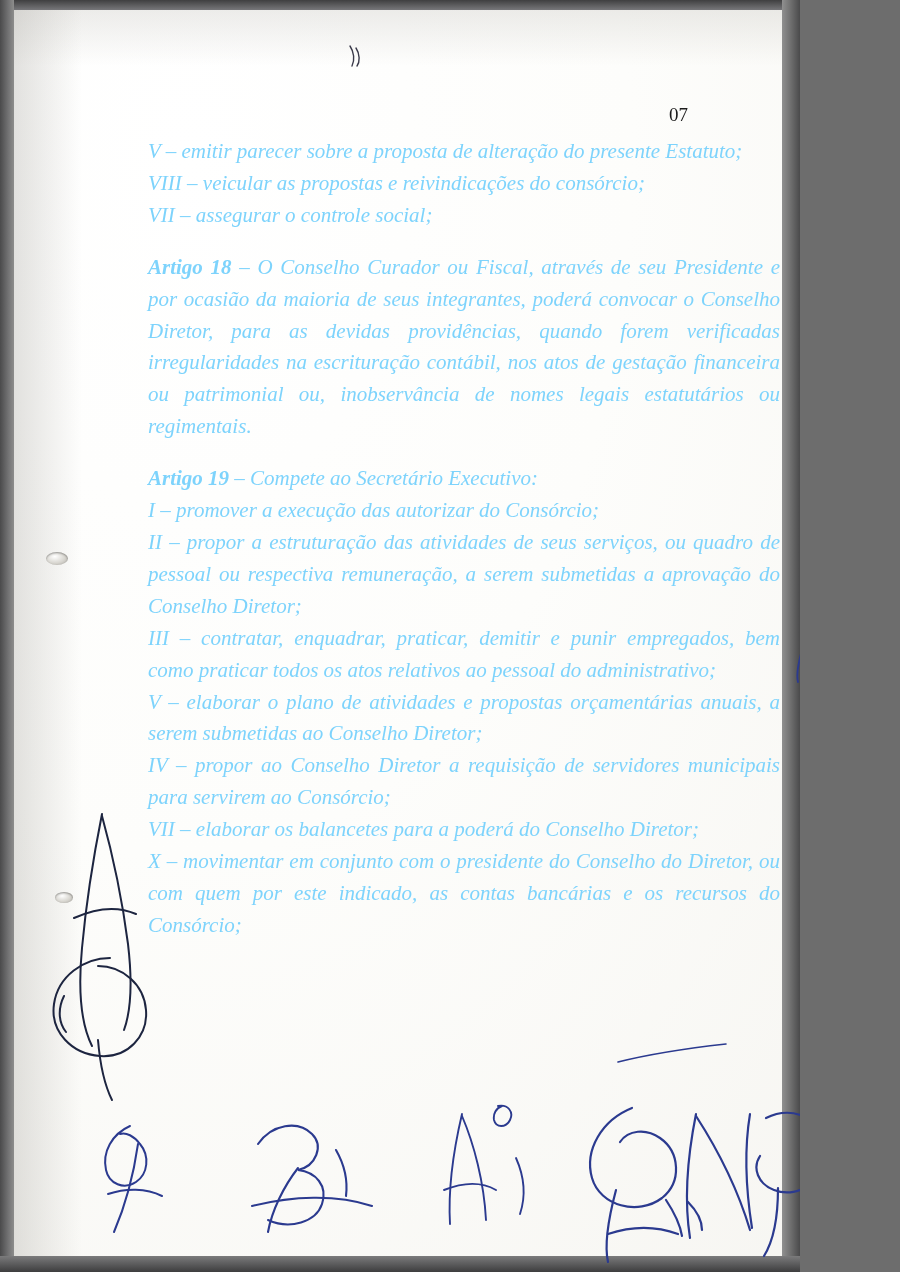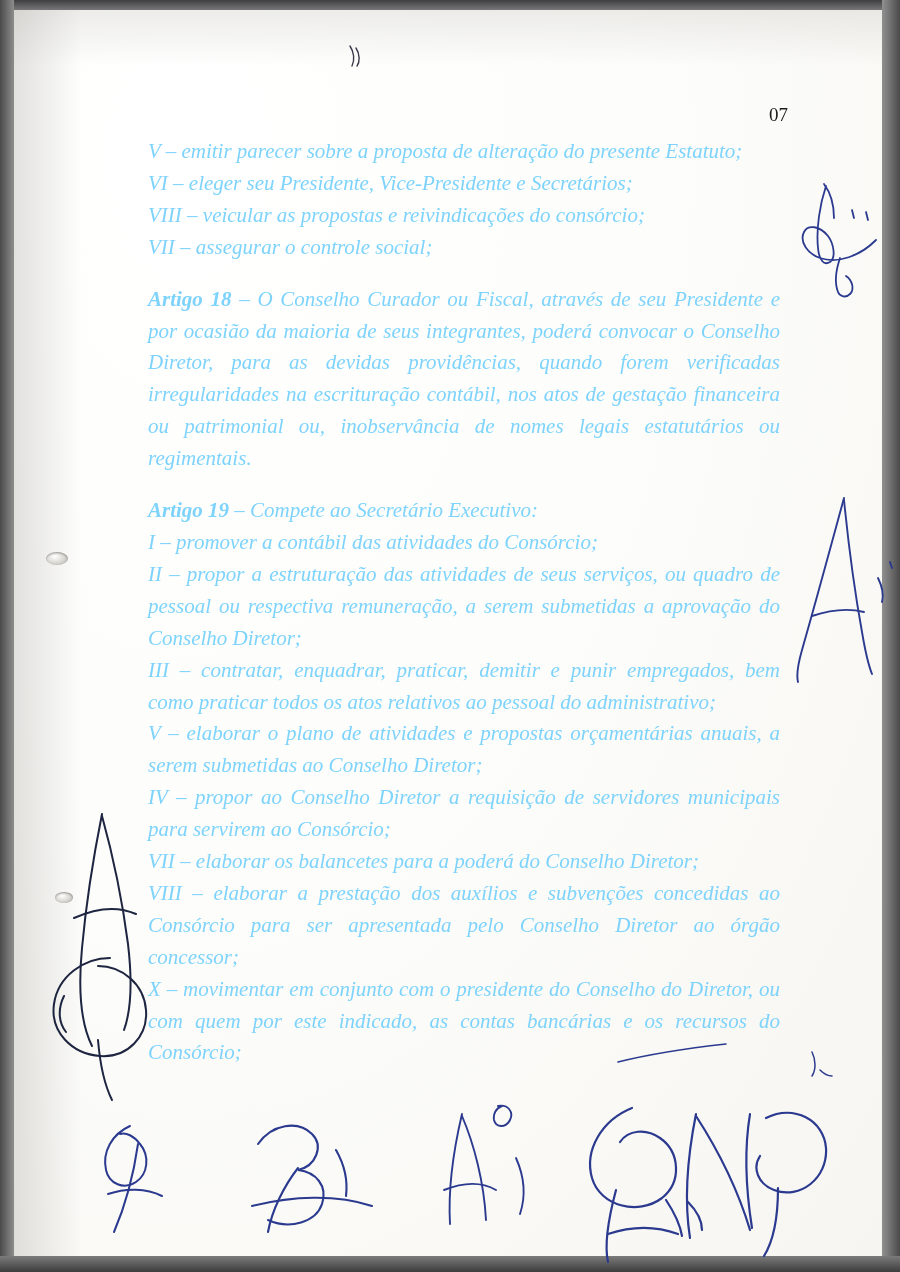--- a/index.html
+++ b/index.html
@@ -2,21 +2,21 @@
 <html><head>
 <meta charset="utf-8">
 <style>
   html, body {
     margin: 0;
     padding: 0;
     background: #6d6d6d;
   }
   .page {
     position: relative;
-    width: 900px;
+    width: 800px;
     height: 1272px;
     overflow: hidden;
     background: #5f5f60;
     font-family: "Liberation Serif", serif;
   }
   
   .sheet {
     position: absolute;
     left: 12px;
     top: 6px;
@@ -118,39 +118,37 @@
   <div class="edge-bottom"></div>
 
   <div class="hole" style="left:46px; top:552px;"></div>
   <div class="hole" style="left:55px; top:892px; width:18px; height:11px;"></div>
 
   <div class="page-number">07</div>
 
   <div class="doc-body">
 
     <p><span>V – emitir parecer sobre a proposta de alteração do presente Estatuto;</span></p>
-    <p class="nojust"><span>VI – eleger seu Presidente, Vice-Presidente e Secretários;</span></p>
     <p class="nojust"><span>VIII – veicular as propostas e reivindicações do consórcio;</span></p>
     <p class="nojust"><span>VII – assegurar o controle social;</span></p>
 
     <div class="para-gap"></div>
 
     <p><span class="bold">Artigo 18</span><span> – O Conselho Curador ou Fiscal, através de seu Presidente e por ocasião da maioria de seus integrantes, poderá convocar o Conselho Diretor, para as devidas providências, quando forem verificadas irregularidades na escrituração contábil, nos atos de gestação financeira ou patrimonial ou, inobservância de nomes legais estatutários ou regimentais.</span></p>
 
     <div class="para-gap"></div>
 
     <p class="nojust"><span class="bold">Artigo 19</span><span> – Compete ao Secretário Executivo:</span></p>
 
-    <p class="nojust"><span>I – promover a contábil das atividades do Consórcio;</span></p>
+    <p class="nojust"><span>I – promover a execução das autorizar do Consórcio;</span></p>
     <p><span>II – propor a estruturação das atividades de seus serviços, ou quadro de pessoal ou respectiva remuneração, a serem submetidas a aprovação do Conselho Diretor;</span></p>
     <p><span>III – contratar, enquadrar, praticar, demitir e punir empregados, bem como praticar todos os atos relativos ao pessoal do administrativo;</span></p>
     <p><span>V – elaborar o plano de atividades e propostas orçamentárias anuais, a serem submetidas ao Conselho Diretor;</span></p>
     <p><span>IV – propor ao Conselho Diretor a requisição de servidores municipais para servirem ao Consórcio;</span></p>
     <p class="nojust"><span>VII – elaborar os balancetes para a poderá do Conselho Diretor;</span></p>
-    <p><span>VIII – elaborar a prestação dos auxílios e subvenções concedidas ao Consórcio para ser apresentada pelo Conselho Diretor ao órgão concessor;</span></p>
     <p><span>X – movimentar em conjunto com o presidente do Conselho do Diretor, ou com quem por este indicado, as contas bancárias e os recursos do Consórcio;</span></p>
   </div>
 
   <div class="ink" style="left:790px; top:170px;">
     <svg width="110" height="140" viewBox="0 0 110 140">
       <g fill="none" stroke="#2b3a8f" stroke-width="1.8" stroke-linecap="round">
         <path d="M36 16 C30 34 26 58 28 78 C29 90 34 96 40 92 C46 88 44 74 38 66 C30 56 18 54 14 62 C9 72 18 84 30 88 C48 94 70 86 86 70"></path>
         <path d="M34 14 C40 22 44 34 44 48"></path>
         <path d="M50 88 C46 100 44 112 48 122 C50 127 56 128 60 124 C65 119 62 110 56 106"></path>
         <path d="M62 40 L64 48"></path>

